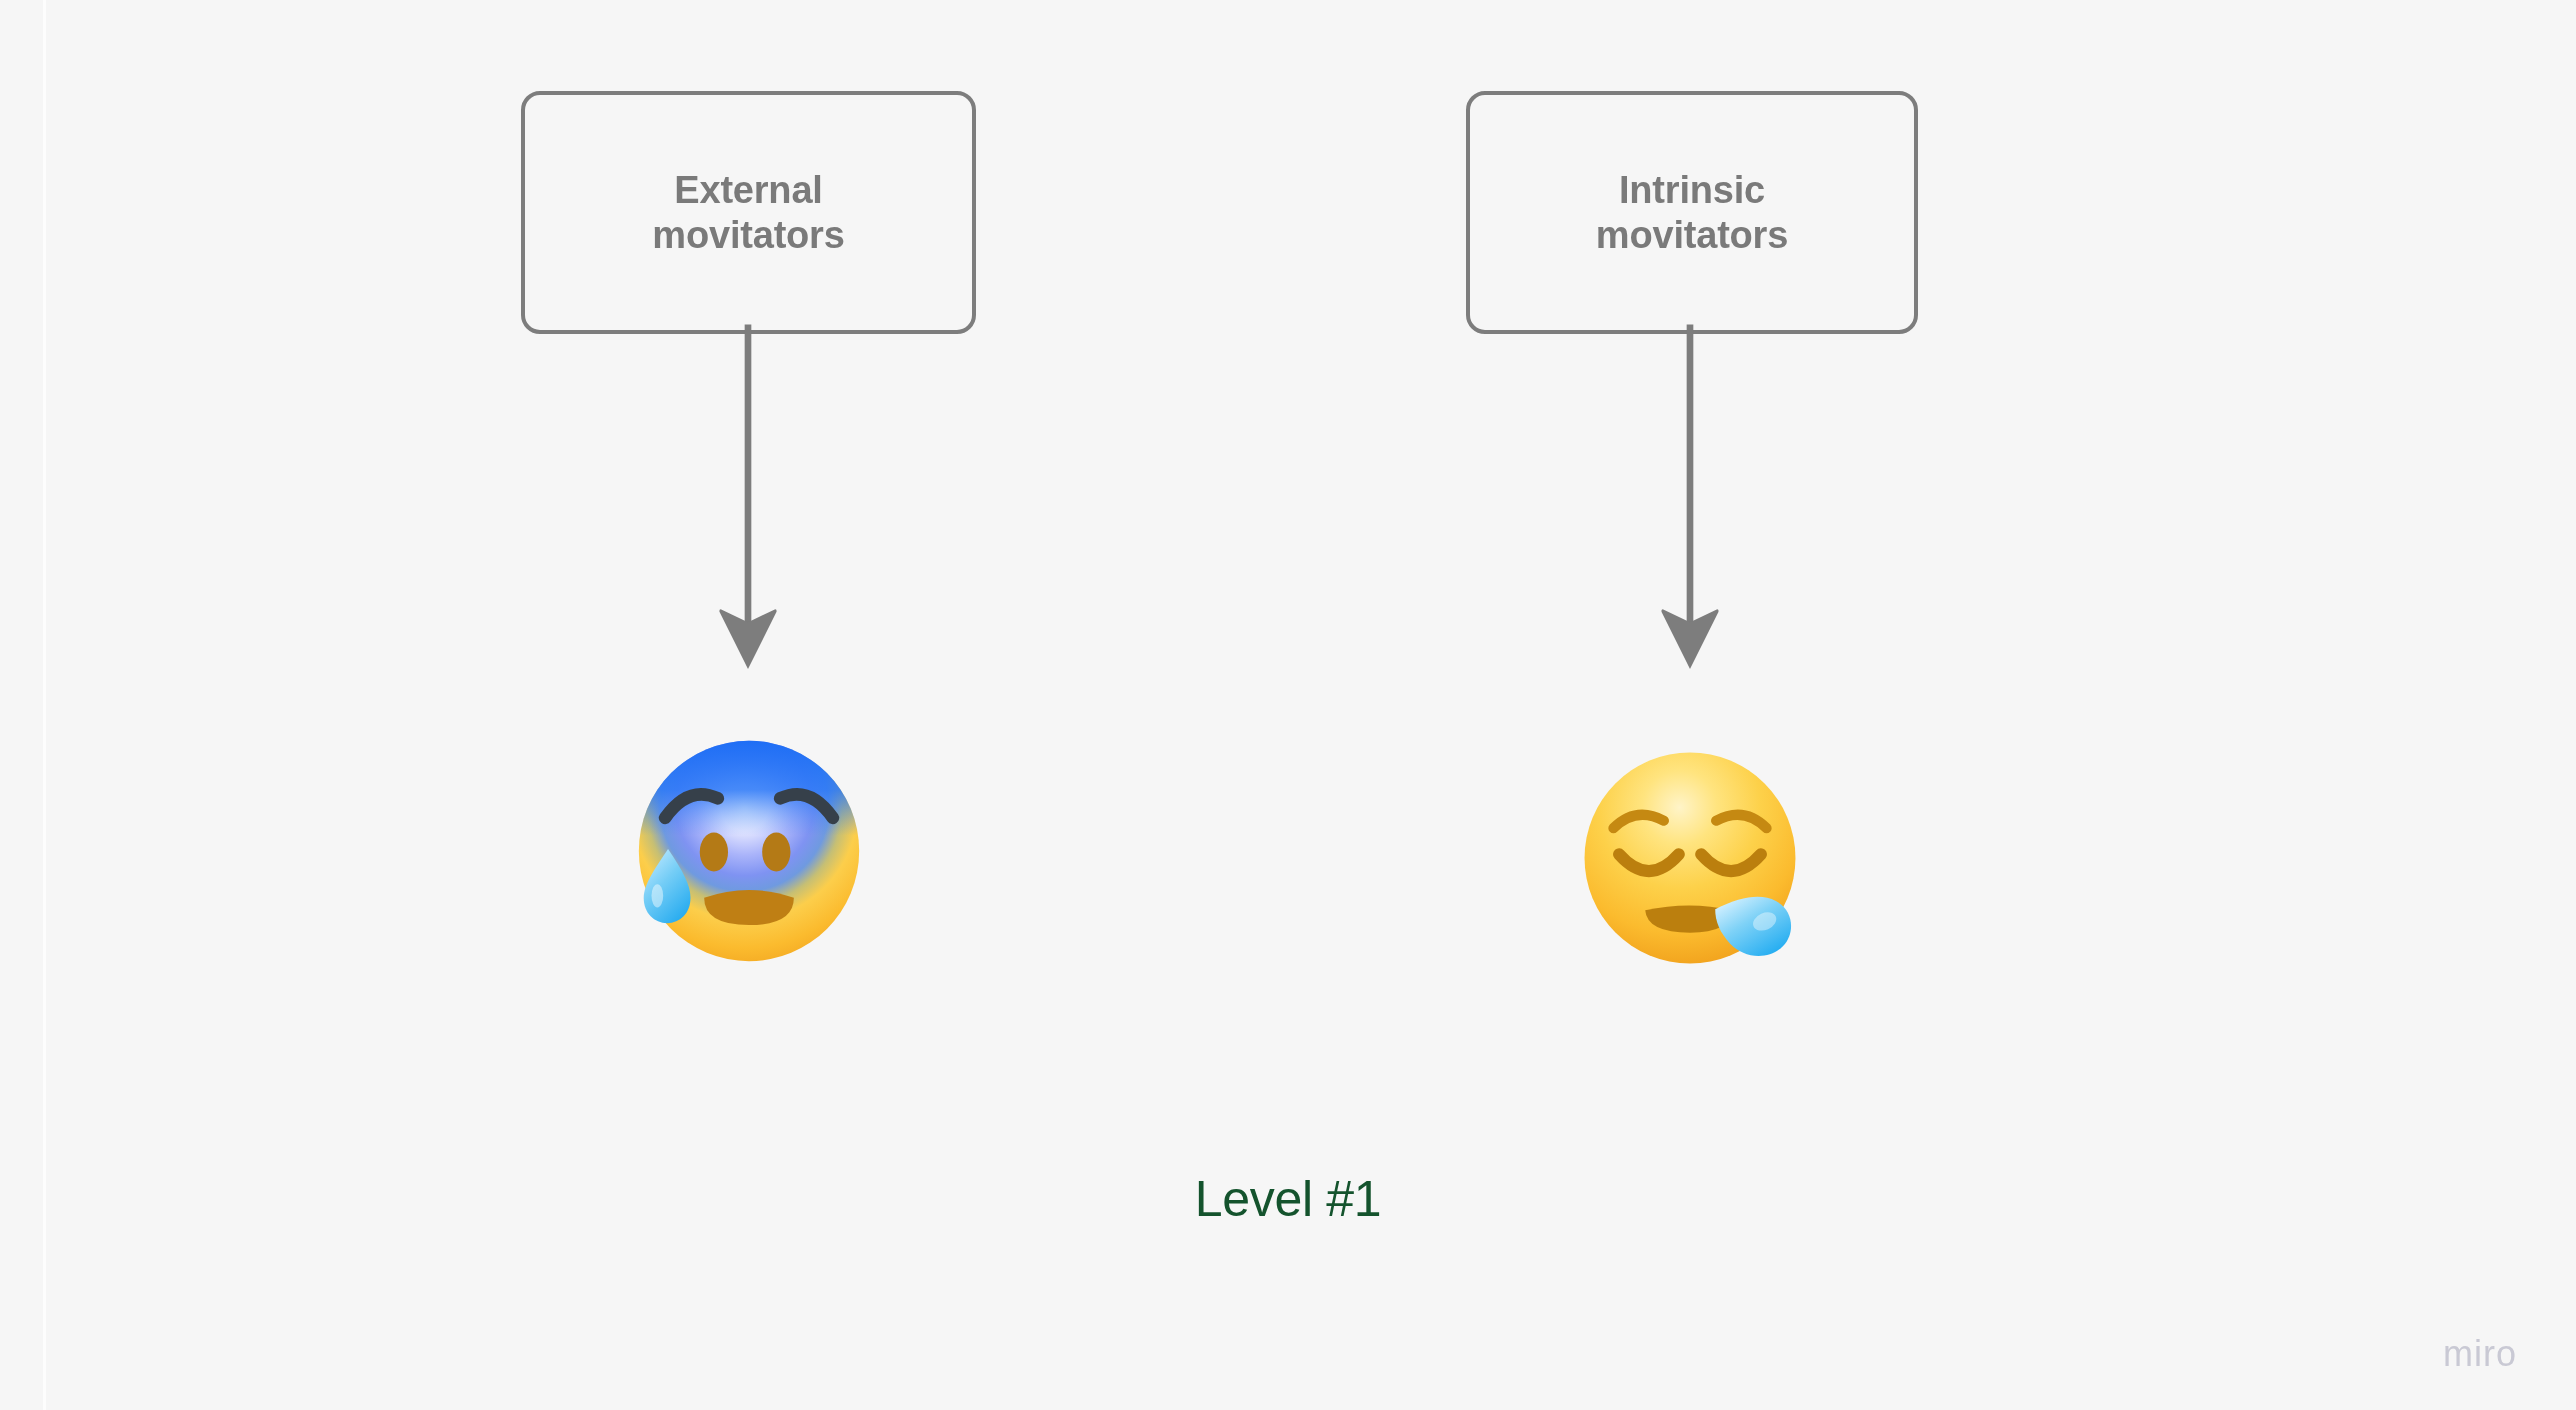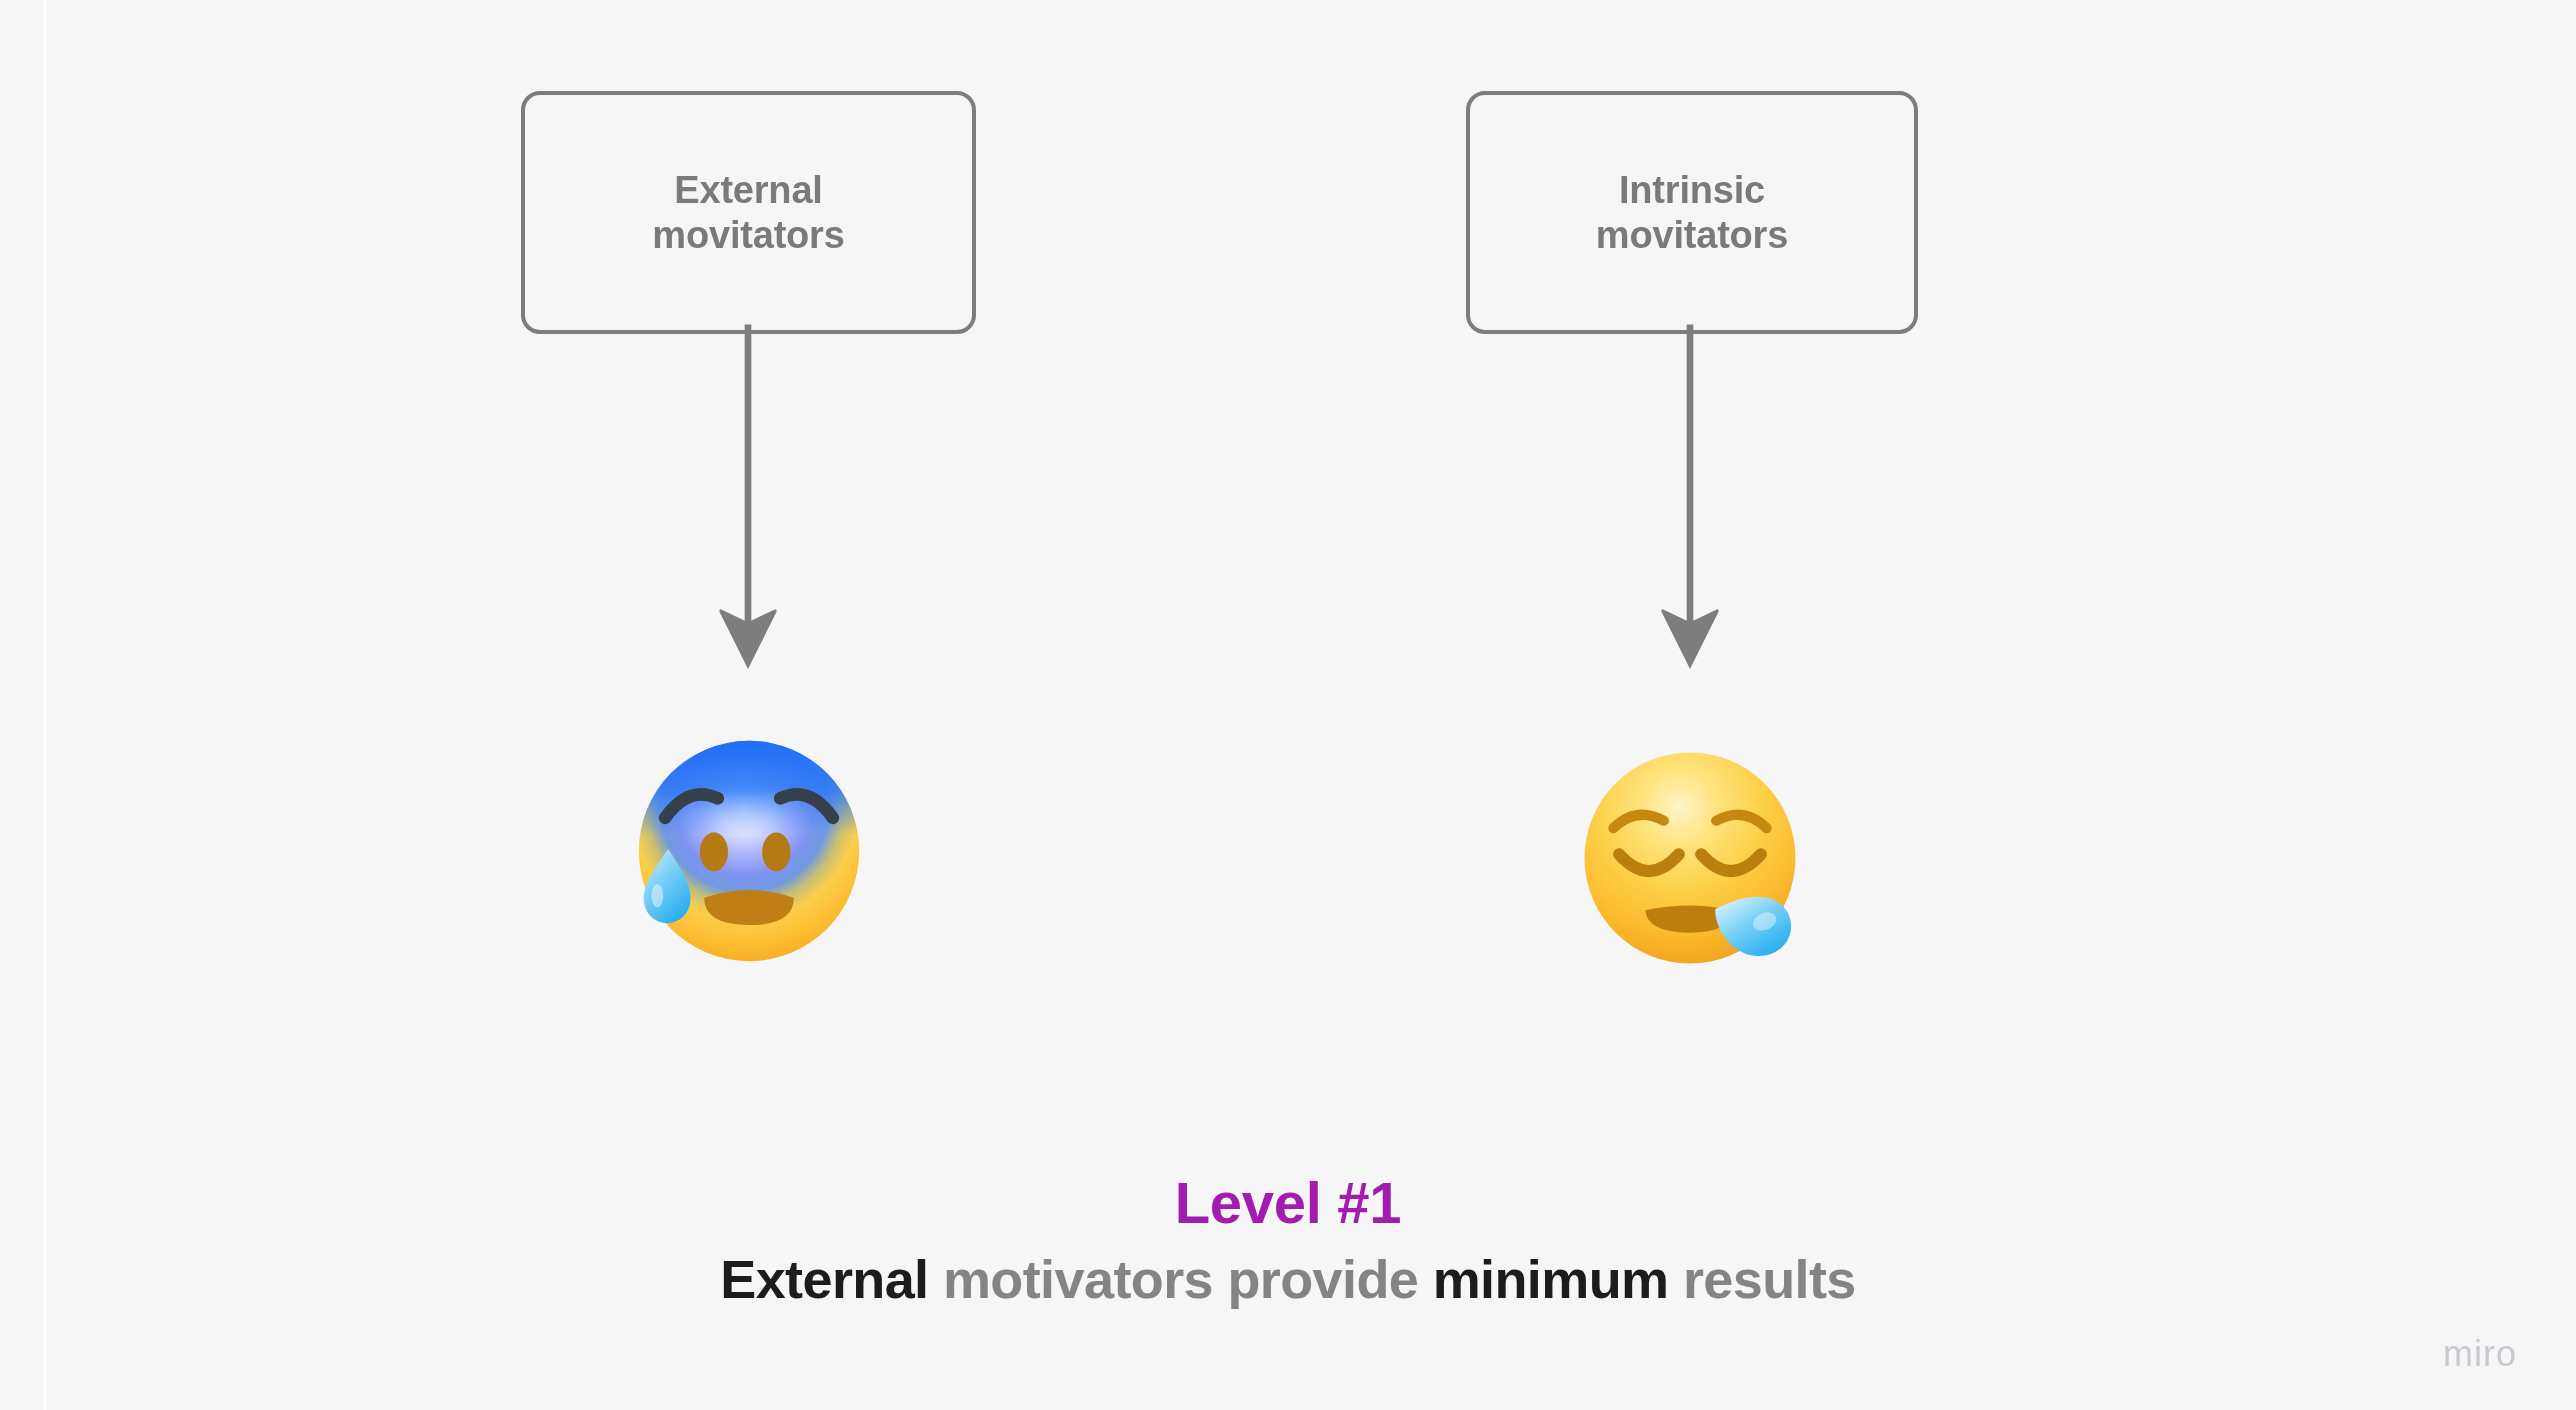--- a/index.html
+++ b/index.html
@@ -62,23 +62,23 @@
 
   
   #caption {
     position: absolute;
     left: 0;
     top: 1171px;
     width: 2576px;
     text-align: center;
   }
   #caption-level {
-    font-size: 58px;
-    font-weight: bold;
-    color: #a21caf;
+    font-size: 50px;
+    font-weight: normal;
+    color: #14532d;
     letter-spacing: -0.3px;
     line-height: 1.12;
   }
   #caption-statement {
     margin-top: 13.3px;
     font-size: 54px;
     font-weight: bold;
     letter-spacing: -0.6px;
     line-height: 1.12;
     color: #848484;
@@ -198,21 +198,18 @@
 
     <path d="M 72 176 Q 120 166 164 176 Q 164 200 120 200 Q 74 200 72 176 Z" fill="#bb7f0e"></path>
 
     <path d="M 147 175 C 175 161 196 158 212 166 C 231 176 233 200 220 214
              C 205 230 178 228 163 212 C 152 200 147 188 147 175 Z" fill="url(#slDropGrad)"></path>
     <ellipse cx="200" cy="188" rx="13" ry="9" fill="#ffffff" opacity="0.4" transform="rotate(-24 200 188)"></ellipse>
   </svg>
 
   <div id="caption">
     <div id="caption-level">Level #1</div>
-    <div id="caption-statement">
-      <span class="emph">External</span><span class="muted"> motivators provide </span><span class="emph">minimum</span><span class="muted"> results</span>
-    </div>
   </div>
 
   <div id="miro-watermark">miro</div>
 
 </div>
 
 
 </body></html>

